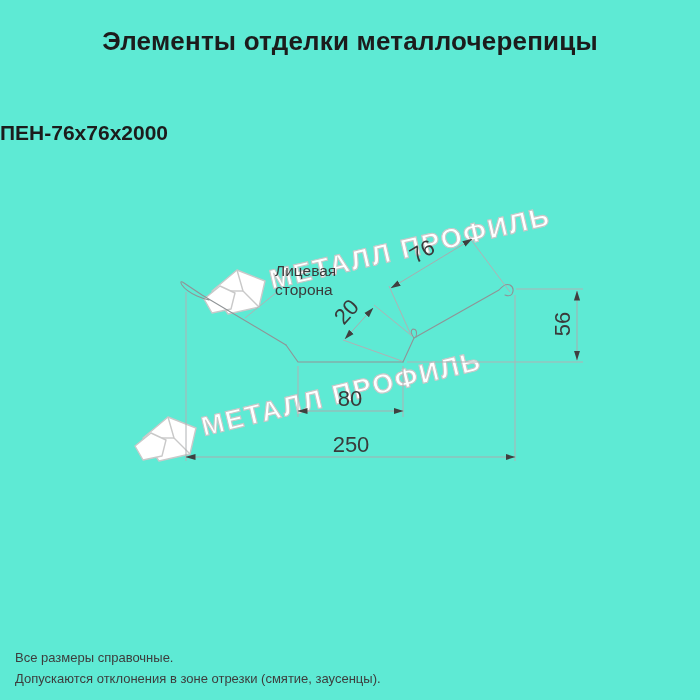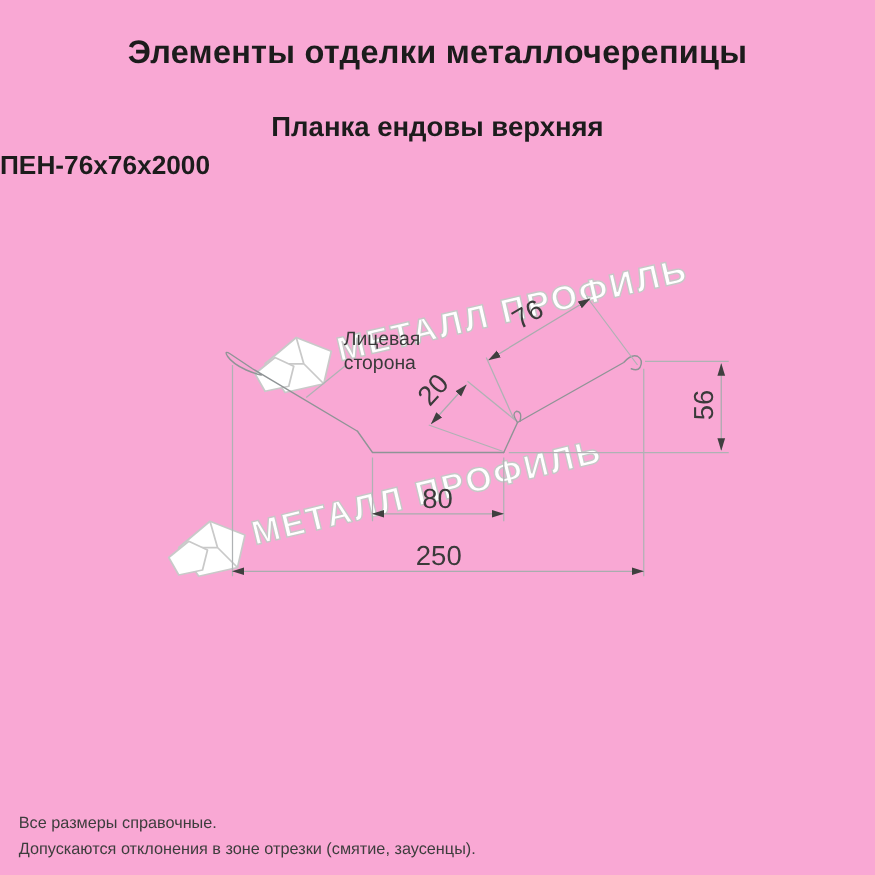--- a/index.html
+++ b/index.html
@@ -1,17 +1,17 @@
 <!DOCTYPE html>
 <html><head>
 <meta charset="utf-8">
 <style>
   html,body{margin:0;padding:0;background:#fff;}
   #page{
-    position:relative;width:700px;height:700px;background:#f9a8d4;overflow:hidden;
+    position:relative;width:700px;height:700px;background:#5eead4;overflow:hidden;
     font-family:"Liberation Sans","DejaVu Sans",sans-serif;
   }
   .title{
     position:absolute;left:0;top:26px;width:700px;text-align:center;
     font-size:26px;font-weight:bold;color:#1c1c1c;letter-spacing:0.2px;
   }
   .subtitle{
     position:absolute;left:0;top:89px;width:700px;text-align:center;
     font-size:22px;font-weight:bold;color:#1c1c1c;
   }
@@ -35,21 +35,20 @@
   .dim{stroke:#a9acae;stroke-width:1;fill:none;}
   .dim-text{font-size:22px;fill:#3a3a3a;}
   .face-text{font-size:15.5px;fill:#3a3a3a;}
 </style>
 </head>
 <body>
 
 <div id="page">
 
   <div class="title">Элементы отделки металлочерепицы</div>
-  <div class="subtitle">Планка ендовы верхняя</div>
   <div class="product-code">ПЕН-76х76х2000</div>
 
   <svg width="700" height="700" viewBox="0 0 700 700">
     <defs>
       <marker id="arr" viewBox="0 0 10 8" refX="9.5" refY="4" markerWidth="10" markerHeight="8" markerUnits="userSpaceOnUse" orient="auto-start-reverse">
         <path d="M10,4 L0,0.9 L0,7.1 Z" fill="#3f3f3f"></path>
       </marker>
       <g id="wm-logo">
         <path d="M 212,291 L 237,270 L 265,281 L 259,307 L 228,314 Z"></path>
         <path d="M 237,270 L 243,291 L 259,307" fill="none"></path>

